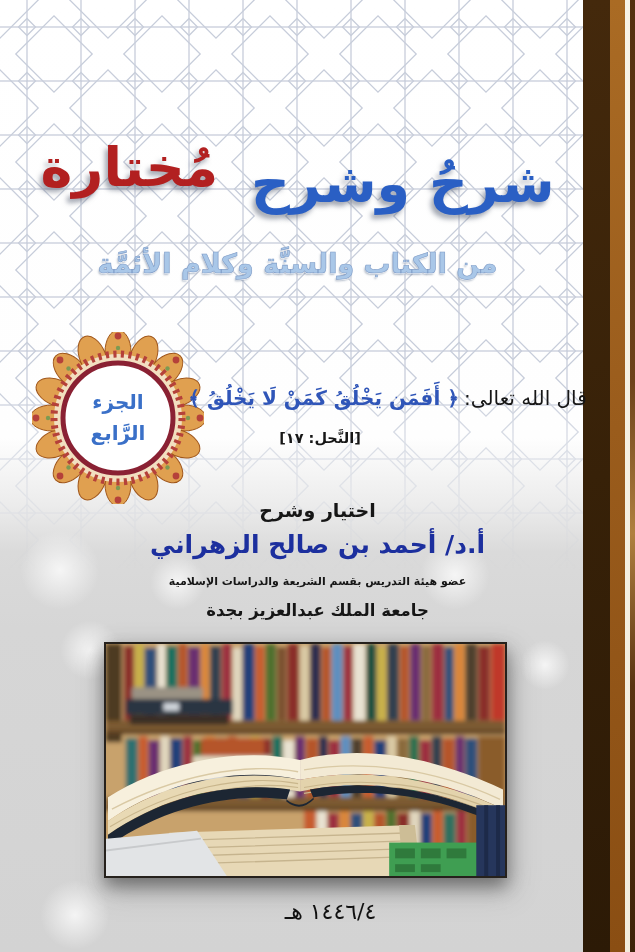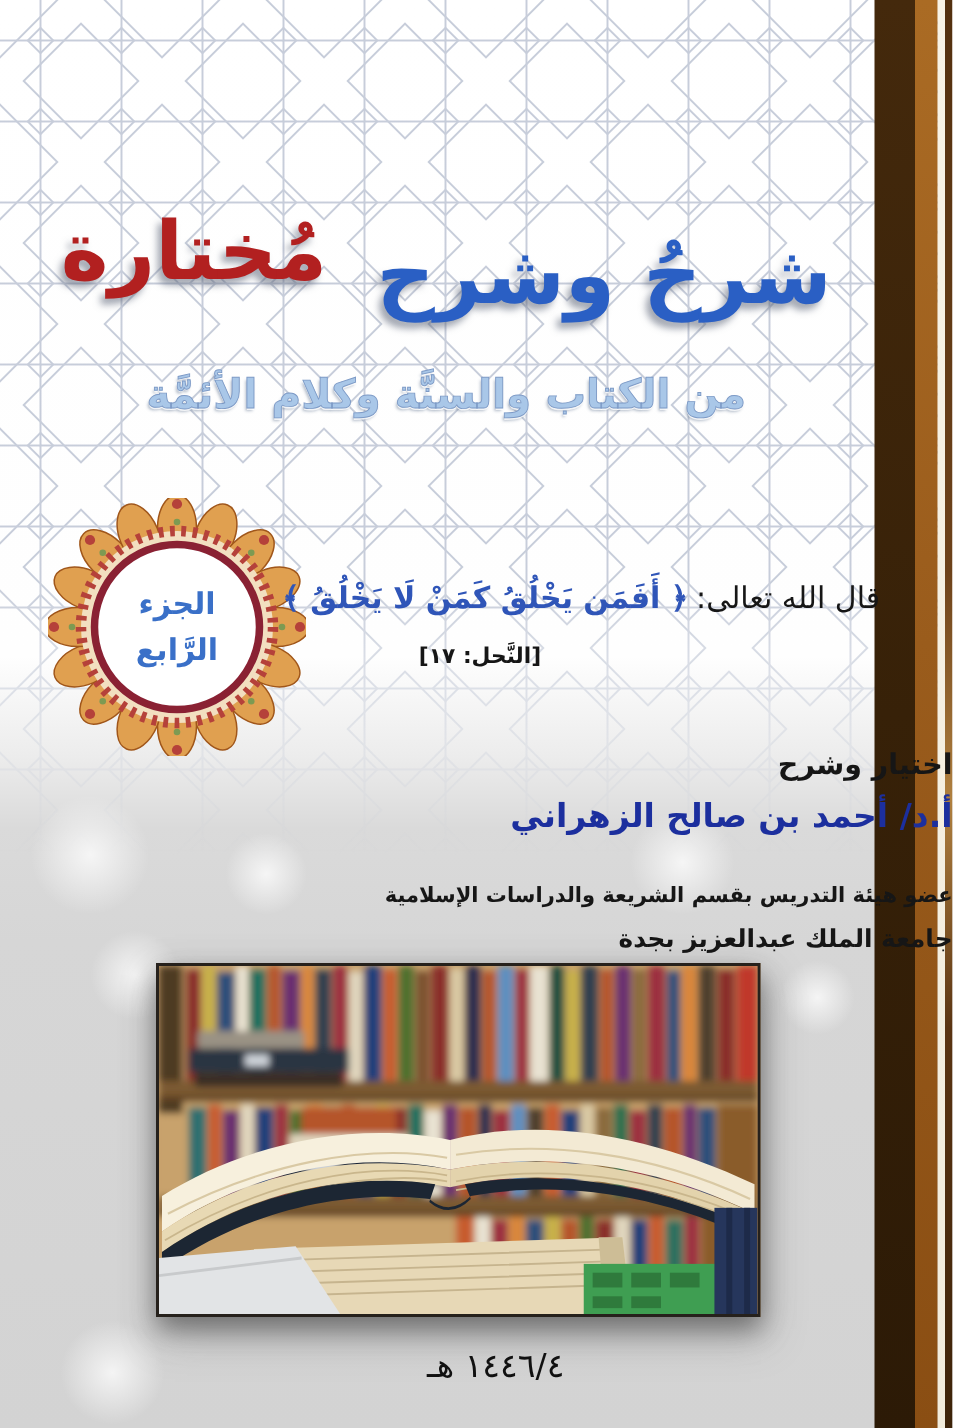--- a/index.html
+++ b/index.html
@@ -35,24 +35,24 @@
   }
   
   .medallion{left:32px;top:332px;width:172px;height:172px;}
   .medallion-text{position:absolute;left:0;top:0;width:100%;height:100%;display:flex;flex-direction:column;align-items:center;justify-content:center;direction:rtl;color:var(--badge-text-blue,#3a70c8);font-weight:bold;font-size:20px;line-height:31px;text-align:center;}
   
   .verse-row{left:170px;right:30px;top:386px;text-align:center;direction:rtl;white-space:nowrap;}
   .verse-intro{color:var(--text-black,#161616);font-size:20px;}
   .verse-text{color:var(--verse-blue,#2f55b8);font-size:20px;font-weight:bold;margin-top:44px;}
   .verse-ref{left:240px;top:430px;width:160px;text-align:center;direction:rtl;color:var(--text-black,#161616);font-size:14.5px;font-weight:bold;}
   
-  .author-block{left:0;right:0;top:496px;text-align:right;direction:rtl;color:var(--text-black,#161616);}
+  .author-block{left:0;right:0;top:496px;text-align:center;direction:rtl;color:var(--text-black,#161616);}
   .role{font-size:19px;font-weight:bold;line-height:28px;}
-  .name{font-size:22px;font-weight:bold;color:var(--author-navy,#1c2f9e);line-height:38px;margin-top:2px;}
-  .aff1{font-size:14px;font-weight:bold;line-height:30px;margin-top:18px;}
+  .name{font-size:25px;font-weight:bold;color:var(--author-navy,#1c2f9e);line-height:38px;margin-top:2px;}
+  .aff1{font-size:11px;font-weight:bold;line-height:30px;margin-top:3px;}
   .aff2{font-size:16.5px;font-weight:bold;line-height:28px;}
   
   .photo{
     left:104px;top:642px;width:399px;height:232px;border:2px solid #26211c;
     box-shadow:0 8px 16px rgba(50,50,50,.5),3px 12px 26px rgba(90,90,90,.35);
     background:#c8a26c;
   }
   .photo svg{display:block;}
   
   .date{left:0;right:0;top:899px;text-align:center;direction:rtl;font-size:22px;font-weight:normal;color:#101010;padding-left:26px;}

